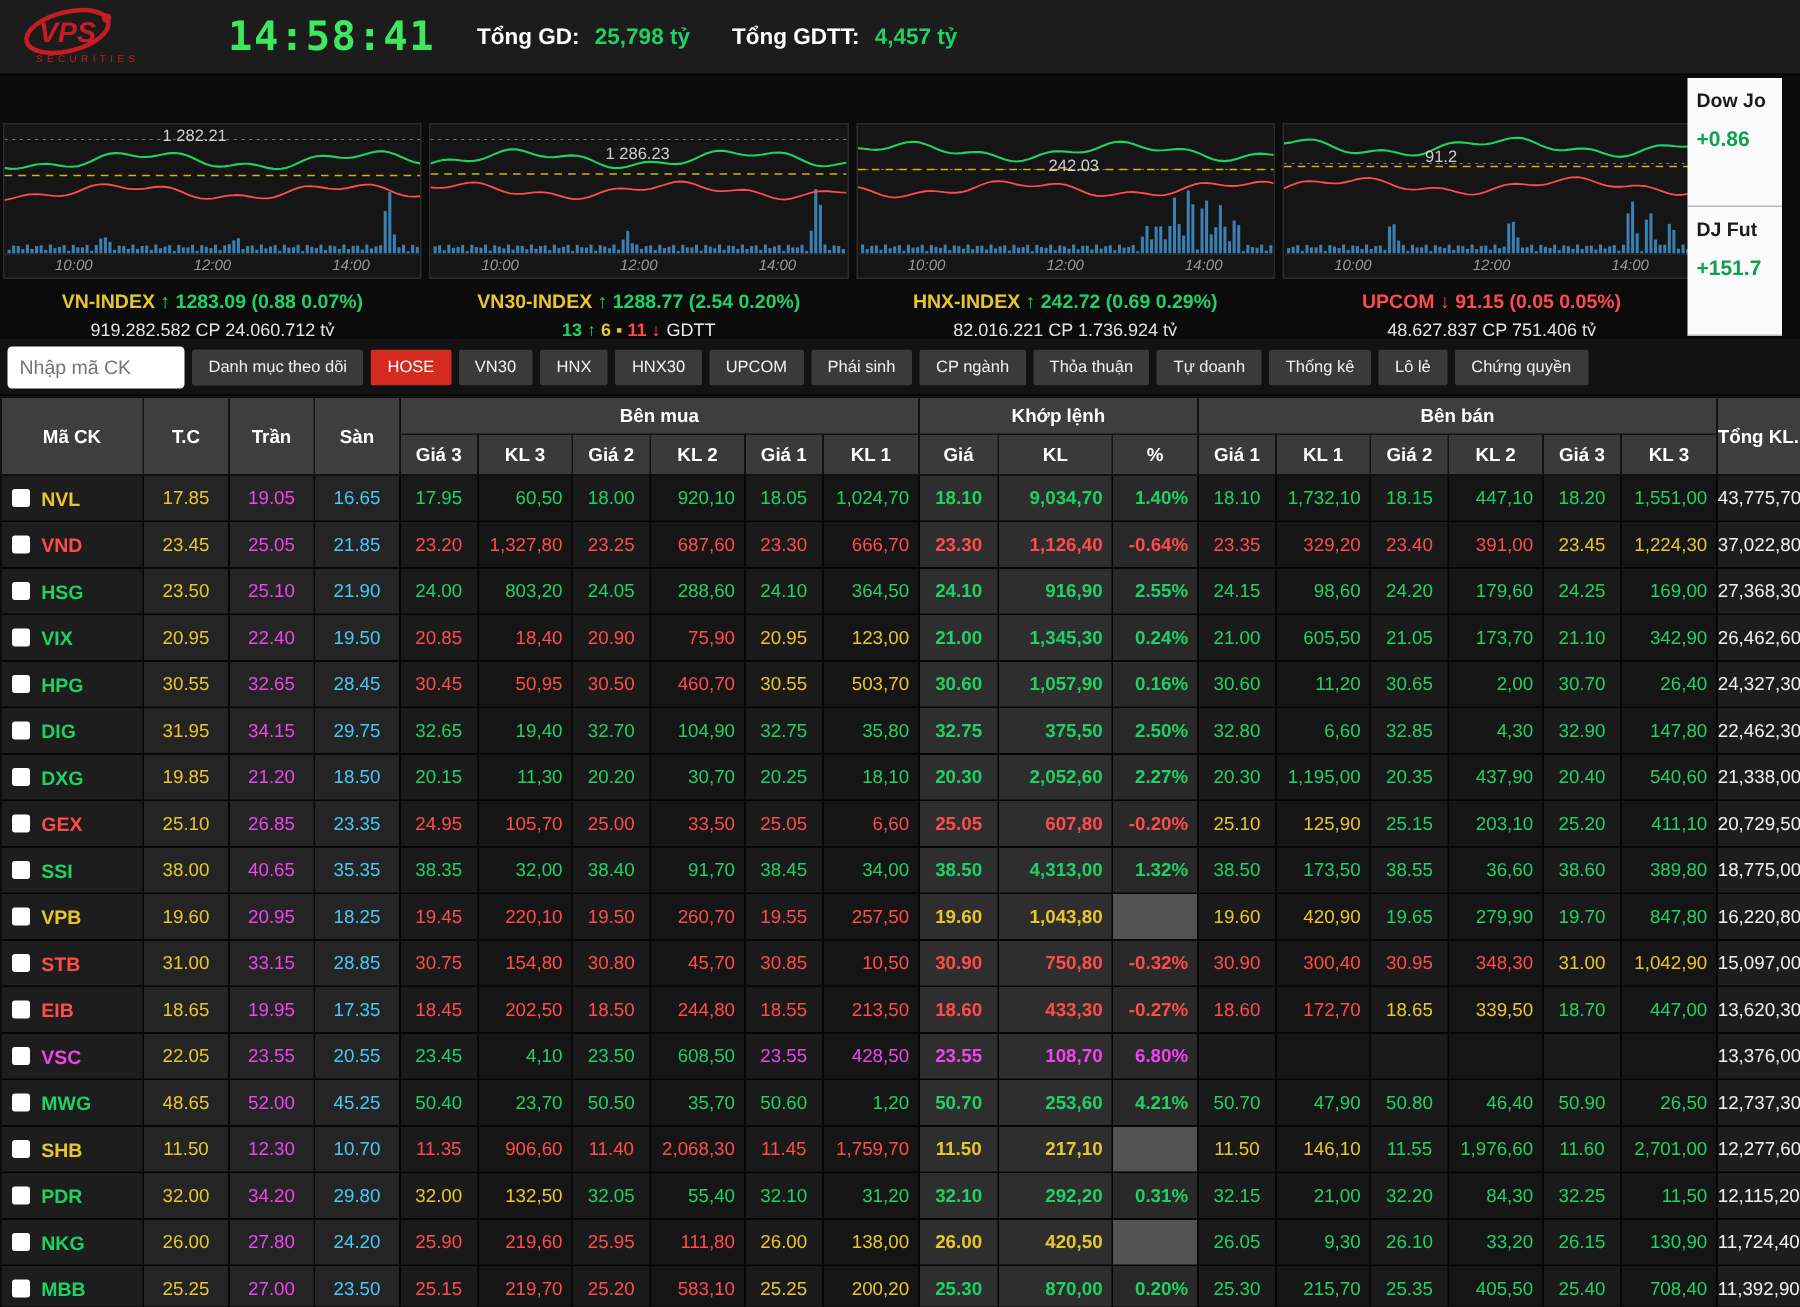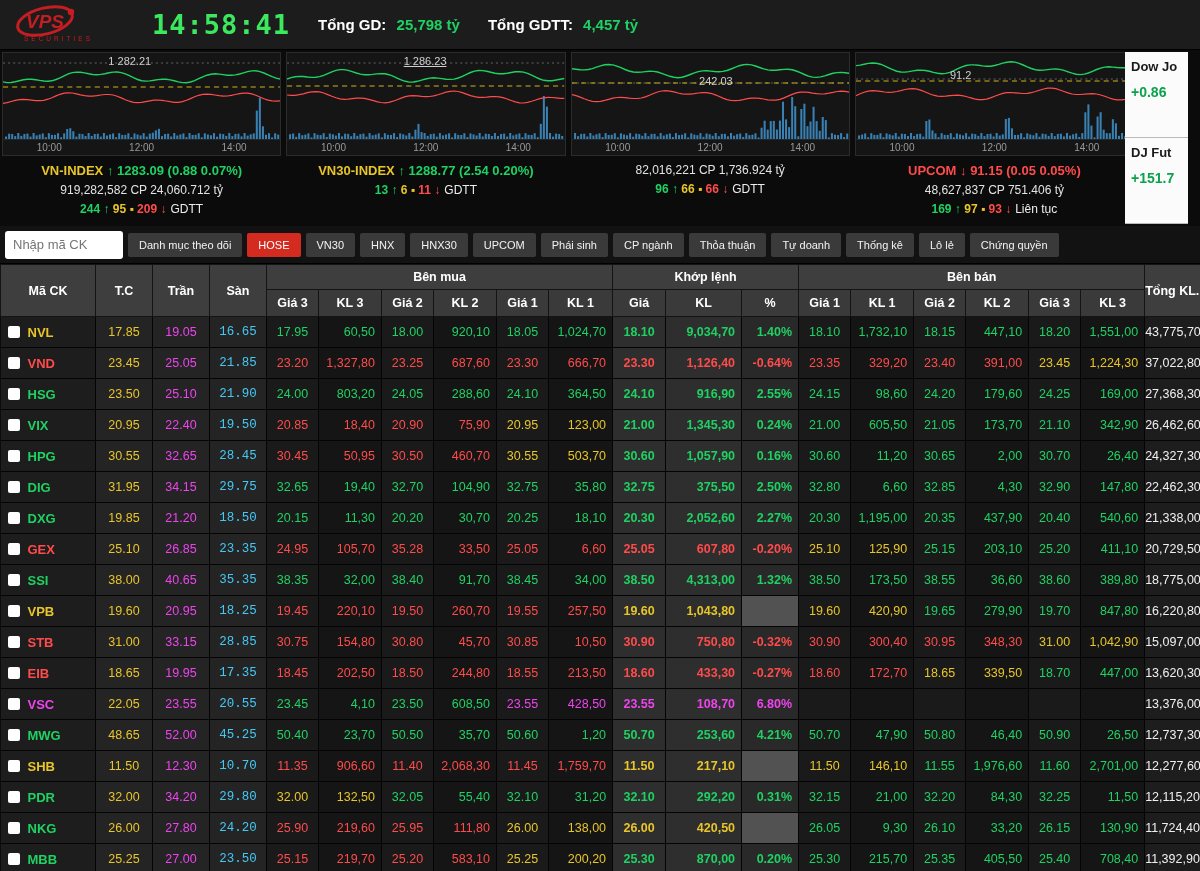--- a/index.html
+++ b/index.html
@@ -3,41 +3,41 @@
 <meta charset="utf-8">
 <style>
   * { box-sizing: border-box; margin: 0; padding: 0; }
   html,body { width:1200px; height:871px; overflow:hidden; background:#0b0b0b;
     font-family:"Liberation Sans","DejaVu Sans",sans-serif; color:#ddd; }
 
   :root{
     --ref:#e8c52a; --ceil:#ee44ee; --floor:#45c8f5; --up:#1fd162; --down:#ff4b4b;
     --accent:#d42b20; --clock:#3ce95e; --vbar:#3f93cf;
   }
-  .c-ref{color:var(--ref);} .c-ceil{color:var(--ceil);} .c-floor{color:var(--floor);font-family:Liberation Mono, monospace;}
+  .c-ref{color:var(--ref);} .c-ceil{color:var(--ceil);} .c-floor{color:var(--floor);}
   .c-up{color:var(--up);} .c-down{color:var(--down);} .c-wht{color:#f0f0f0;}
 
   
   .topbar{ height:50px; background:#1c1c1c; display:flex; align-items:center;
     gap:28px; padding:0 12px; border-bottom:1px solid #000;}
   .logo{ width:112px; height:44px; flex:0 0 auto;}
   .clock{ font-family:"DejaVu Sans Mono",monospace; font-weight:bold; font-size:27px;
     color:var(--clock); letter-spacing:1px; }
   .stat{ font-size:15px; font-weight:bold; color:#fff; white-space:nowrap;}
   .stat b{ color:var(--up); margin-left:6px; }
 
   
   .charts-row{ position:relative; height:176px; padding:2px 66px 2px 2px; background:#0b0b0b;}
   .index-row{ display:flex; gap:5px; height:100%;}
-  .index-panel{ flex:1; display:flex; flex-direction:column; min-width:0;}
+  .index-panel{ flex:1; display:flex; flex-direction:column; min-width:0;margin-top:30px;}
   .chart-box{ position:relative; height:104px; background:#151515; border:1px solid #2b2b2b;}
   .chart-svg{ display:block; width:100%; height:86px;}
   .peak-label{ position:absolute; font-size:11px; color:#cfcfcf; pointer-events:none;}
   .axis{ height:15px; display:flex; justify-content:space-around; align-items:center;
-    border-top:1px solid #262626; }
+    border-top:1px solid #262626;font-style:italic; }
   .axis span{ font-size:10px; color:#9a9a9a;}
   .summary{ flex:1; text-align:center; padding-top:5px; line-height:1.55; white-space:nowrap; overflow:hidden;}
   .sum1{ font-size:13px; font-weight:bold;}
   .sum2{ font-size:12px; color:#e3e3e3;}
   .sum3{ font-size:12px; font-weight:bold;}
   .sum3 .sess{ color:#ededed; font-weight:normal; margin-left:4px;}
 
   .dow-panel{ position:absolute; top:2px; right:12px; bottom:2px; width:63px;
     background:#fbfbfb; color:#111; overflow:hidden;}
   .dow-item{ height:50%; padding:7px 6px; border-bottom:1px solid #b9b9b9;}
@@ -307,21 +307,21 @@
               <rect x="257" y="80.0" width="2" height="6.0" fill="var(--vbar)" opacity="0.85"></rect>
               <rect x="260" y="83.6" width="2" height="2.4" fill="var(--vbar)" opacity="0.85"></rect>
               <rect x="263" y="80.6" width="2" height="5.4" fill="var(--vbar)" opacity="0.85"></rect>
               <rect x="266" y="81.0" width="2" height="5.0" fill="var(--vbar)" opacity="0.85"></rect>
               <rect x="269" y="83.0" width="2" height="3.0" fill="var(--vbar)" opacity="0.85"></rect>
               <line x1="0" x2="272" y1="10" y2="10" stroke="#777" stroke-width="0.8" stroke-dasharray="2 3"></line>
               <line x1="0" x2="272" y1="33" y2="33" stroke="#cdb416" stroke-width="1" stroke-dasharray="5 4"></line>
               <polyline points="0,42.0 4,42.3 8,42.3 12,41.7 16,40.8 20,39.7 24,38.9 28,38.6 32,38.9 36,40.0 40,41.6 44,43.3 48,44.8 52,45.9 56,46.3 60,46.2 64,45.7 68,45.2 72,45.1 76,45.4 80,46.3 84,47.4 88,48.6 92,49.5 96,49.8 100,49.3 104,48.2 108,46.7 112,45.1 116,43.7 120,42.9 124,42.6 128,42.8 132,43.3 136,43.6 140,43.5 144,42.9 148,41.8 152,40.5 156,39.2 160,38.3 164,38.0 168,38.5 172,39.6 176,41.1 180,42.6 184,43.7 188,44.4 192,44.4 196,44.1 200,43.7 204,43.5 208,43.8 212,44.7 216,46.0 220,47.5 224,48.9 228,49.8 232,50.0 236,49.4 240,48.3 244,47.0 248,45.7 252,44.8 256,44.4 260,44.5 264,44.9 268,45.3 272,45.4" fill="none" stroke="var(--down)" stroke-width="1.2"></polyline>
               <polyline points="0,26.0 4,24.6 8,23.7 12,23.4 16,23.5 20,24.0 24,24.4 28,24.3 32,23.6 36,22.3 40,20.6 44,18.8 48,17.4 52,16.6 56,16.6 60,17.4 64,18.6 68,20.0 72,21.1 76,21.7 80,21.8 84,21.4 88,20.9 92,20.6 96,20.8 100,21.7 104,23.2 108,25.1 112,26.9 116,28.3 120,29.1 124,29.0 128,28.3 132,27.1 136,26.0 140,25.1 144,24.8 148,25.1 152,25.6 156,26.2 160,26.4 164,26.1 168,25.0 172,23.3 176,21.4 180,19.5 184,18.1 188,17.5 192,17.6 196,18.3 200,19.3 204,20.2 208,20.7 212,20.7 216,20.2 220,19.5 224,18.8 228,18.7 232,19.1 236,20.4 240,22.2 244,24.2 248,26.0 252,27.3 256,27.8 260,27.7 264,27.0 268,26.2 272,25.5" fill="none" stroke="var(--up)" stroke-width="1.4"></polyline>
             </svg>
-            <div class="peak-label" style="left: 42%; top: 2px; text-decoration: underline;">1 286.23</div>
+            <div class="peak-label" style="left: 42%; top: 14px;">1 286.23</div>
             <div class="axis">
               <span>10:00</span>
               <span>12:00</span>
               <span>14:00</span>
             </div>
           </div>
           <div class="summary">
             <div class="sum1"><span class="name c-ref">VN30-INDEX</span><span class="val c-up"> ↑ 1288.77 (2.54  0.20%)</span></div>
             <div class="sum3"><span class="c-up">13 ↑  </span><span class="c-ref">6 ▪  </span><span class="c-down">11 ↓</span><span class="sess">GDTT</span></div>
           </div>
@@ -425,20 +425,21 @@
               <polyline points="0,15.8 4,16.2 8,16.7 12,16.9 16,16.5 20,15.6 24,14.2 28,12.9 32,11.8 36,11.5 40,11.9 44,13.1 48,14.7 52,16.5 56,18.0 60,19.0 64,19.3 68,19.1 72,18.6 76,18.3 80,18.4 84,19.0 88,20.3 92,21.8 96,23.3 100,24.3 104,24.7 108,24.2 112,23.0 116,21.5 120,19.9 124,18.6 128,17.9 132,17.8 136,18.1 140,18.5 144,18.7 148,18.4 152,17.5 156,16.0 160,14.3 164,12.7 168,11.7 172,11.4 176,11.9 180,13.0 184,14.5 188,15.9 192,16.9 196,17.3 200,17.2 204,16.8 208,16.4 212,16.3 216,16.8 220,18.0 224,19.6 228,21.5 232,23.1 236,24.1 240,24.4 244,23.9 248,22.8 252,21.5 256,20.3 260,19.6 264,19.4 268,19.8 272,20.3" fill="none" stroke="var(--up)" stroke-width="1.4"></polyline>
             </svg>
             <div class="peak-label" style="left: 46%; top: 22px;">242.03</div>
             <div class="axis">
               <span>10:00</span>
               <span>12:00</span>
               <span>14:00</span>
             </div>
           </div>
           <div class="summary">
+            <div class="sum1"><span class="name c-ref">HNX-INDEX</span><span class="val c-up"> ↑ 242.72 (0.69  0.29%)</span></div>
             <div class="sum2">82,016,221 CP 1,736.924 tỷ</div>
             <div class="sum3"><span class="c-up">96 ↑  </span><span class="c-ref">66 ▪  </span><span class="c-down">66 ↓</span><span class="sess">GDTT</span></div>
           </div>
         </div>
         <div class="index-panel">
           <div class="chart-box">
             <svg viewBox="0 0 272 86" preserveAspectRatio="none" class="chart-svg">
               <rect x="2" y="82.4" width="2" height="3.6" fill="var(--vbar)" opacity="0.85"></rect>
               <rect x="5" y="81.5" width="2" height="4.5" fill="var(--vbar)" opacity="0.85"></rect>
               <rect x="8" y="80.4" width="2" height="5.6" fill="var(--vbar)" opacity="0.85"></rect>
@@ -787,21 +788,21 @@
             <td class="pb vol c-up">540,60</td>
             <td class="total vol c-wht">21,338,00</td>
           </tr>
           <tr>
             <td class="ticker-cell"><span class="checkbox"></span><span class="ticker c-down">GEX</span></td>
             <td class="base price c-ref">25.10</td>
             <td class="base price c-ceil">26.85</td>
             <td class="base price c-floor">23.35</td>
             <td class="pa price c-down">24.95</td>
             <td class="pb vol c-down">105,70</td>
-            <td class="pa price c-down">35.28</td>
+            <td class="pa price c-down">25.00</td>
             <td class="pb vol c-down">33,50</td>
             <td class="pa price c-down">25.05</td>
             <td class="pb vol c-down">6,60</td>
             <td class="match price c-down">25.05</td>
             <td class="match vol c-down">607,80</td>
             <td class="matchp pct c-down">-0.20%</td>
             <td class="pa price c-ref">25.10</td>
             <td class="pb vol c-ref">125,90</td>
             <td class="pa price c-up">25.15</td>
             <td class="pb vol c-up">203,10</td>

